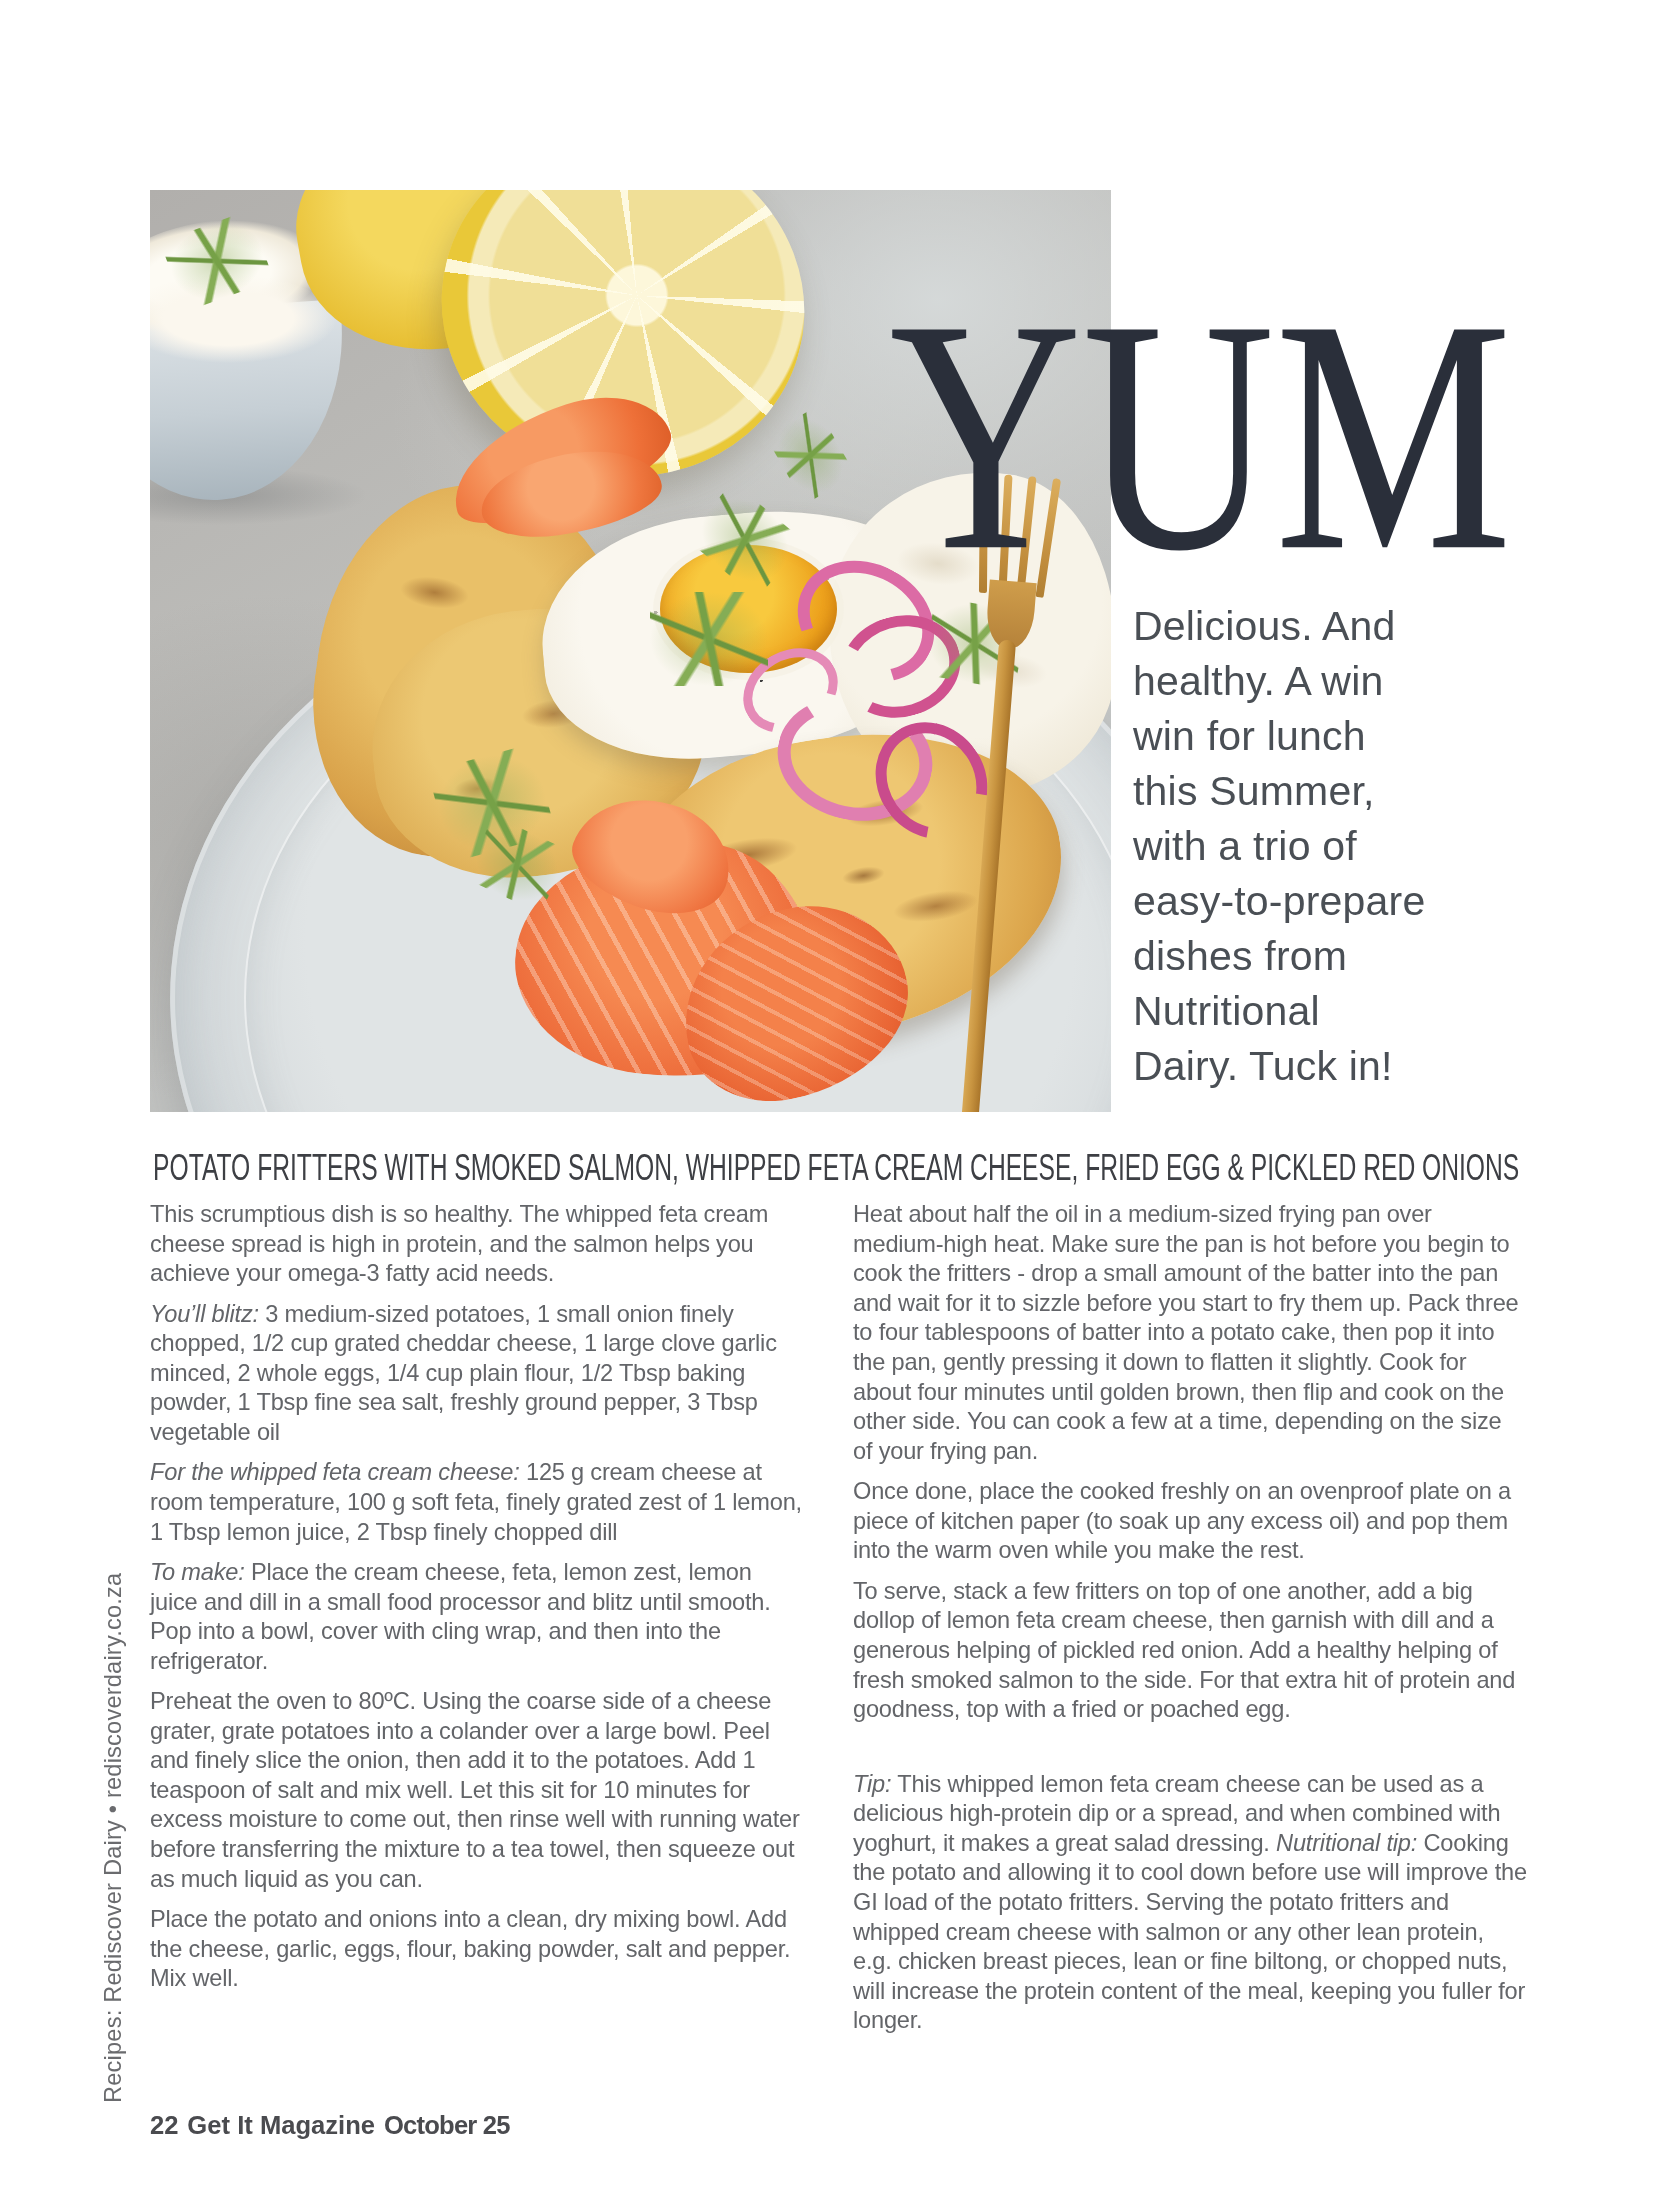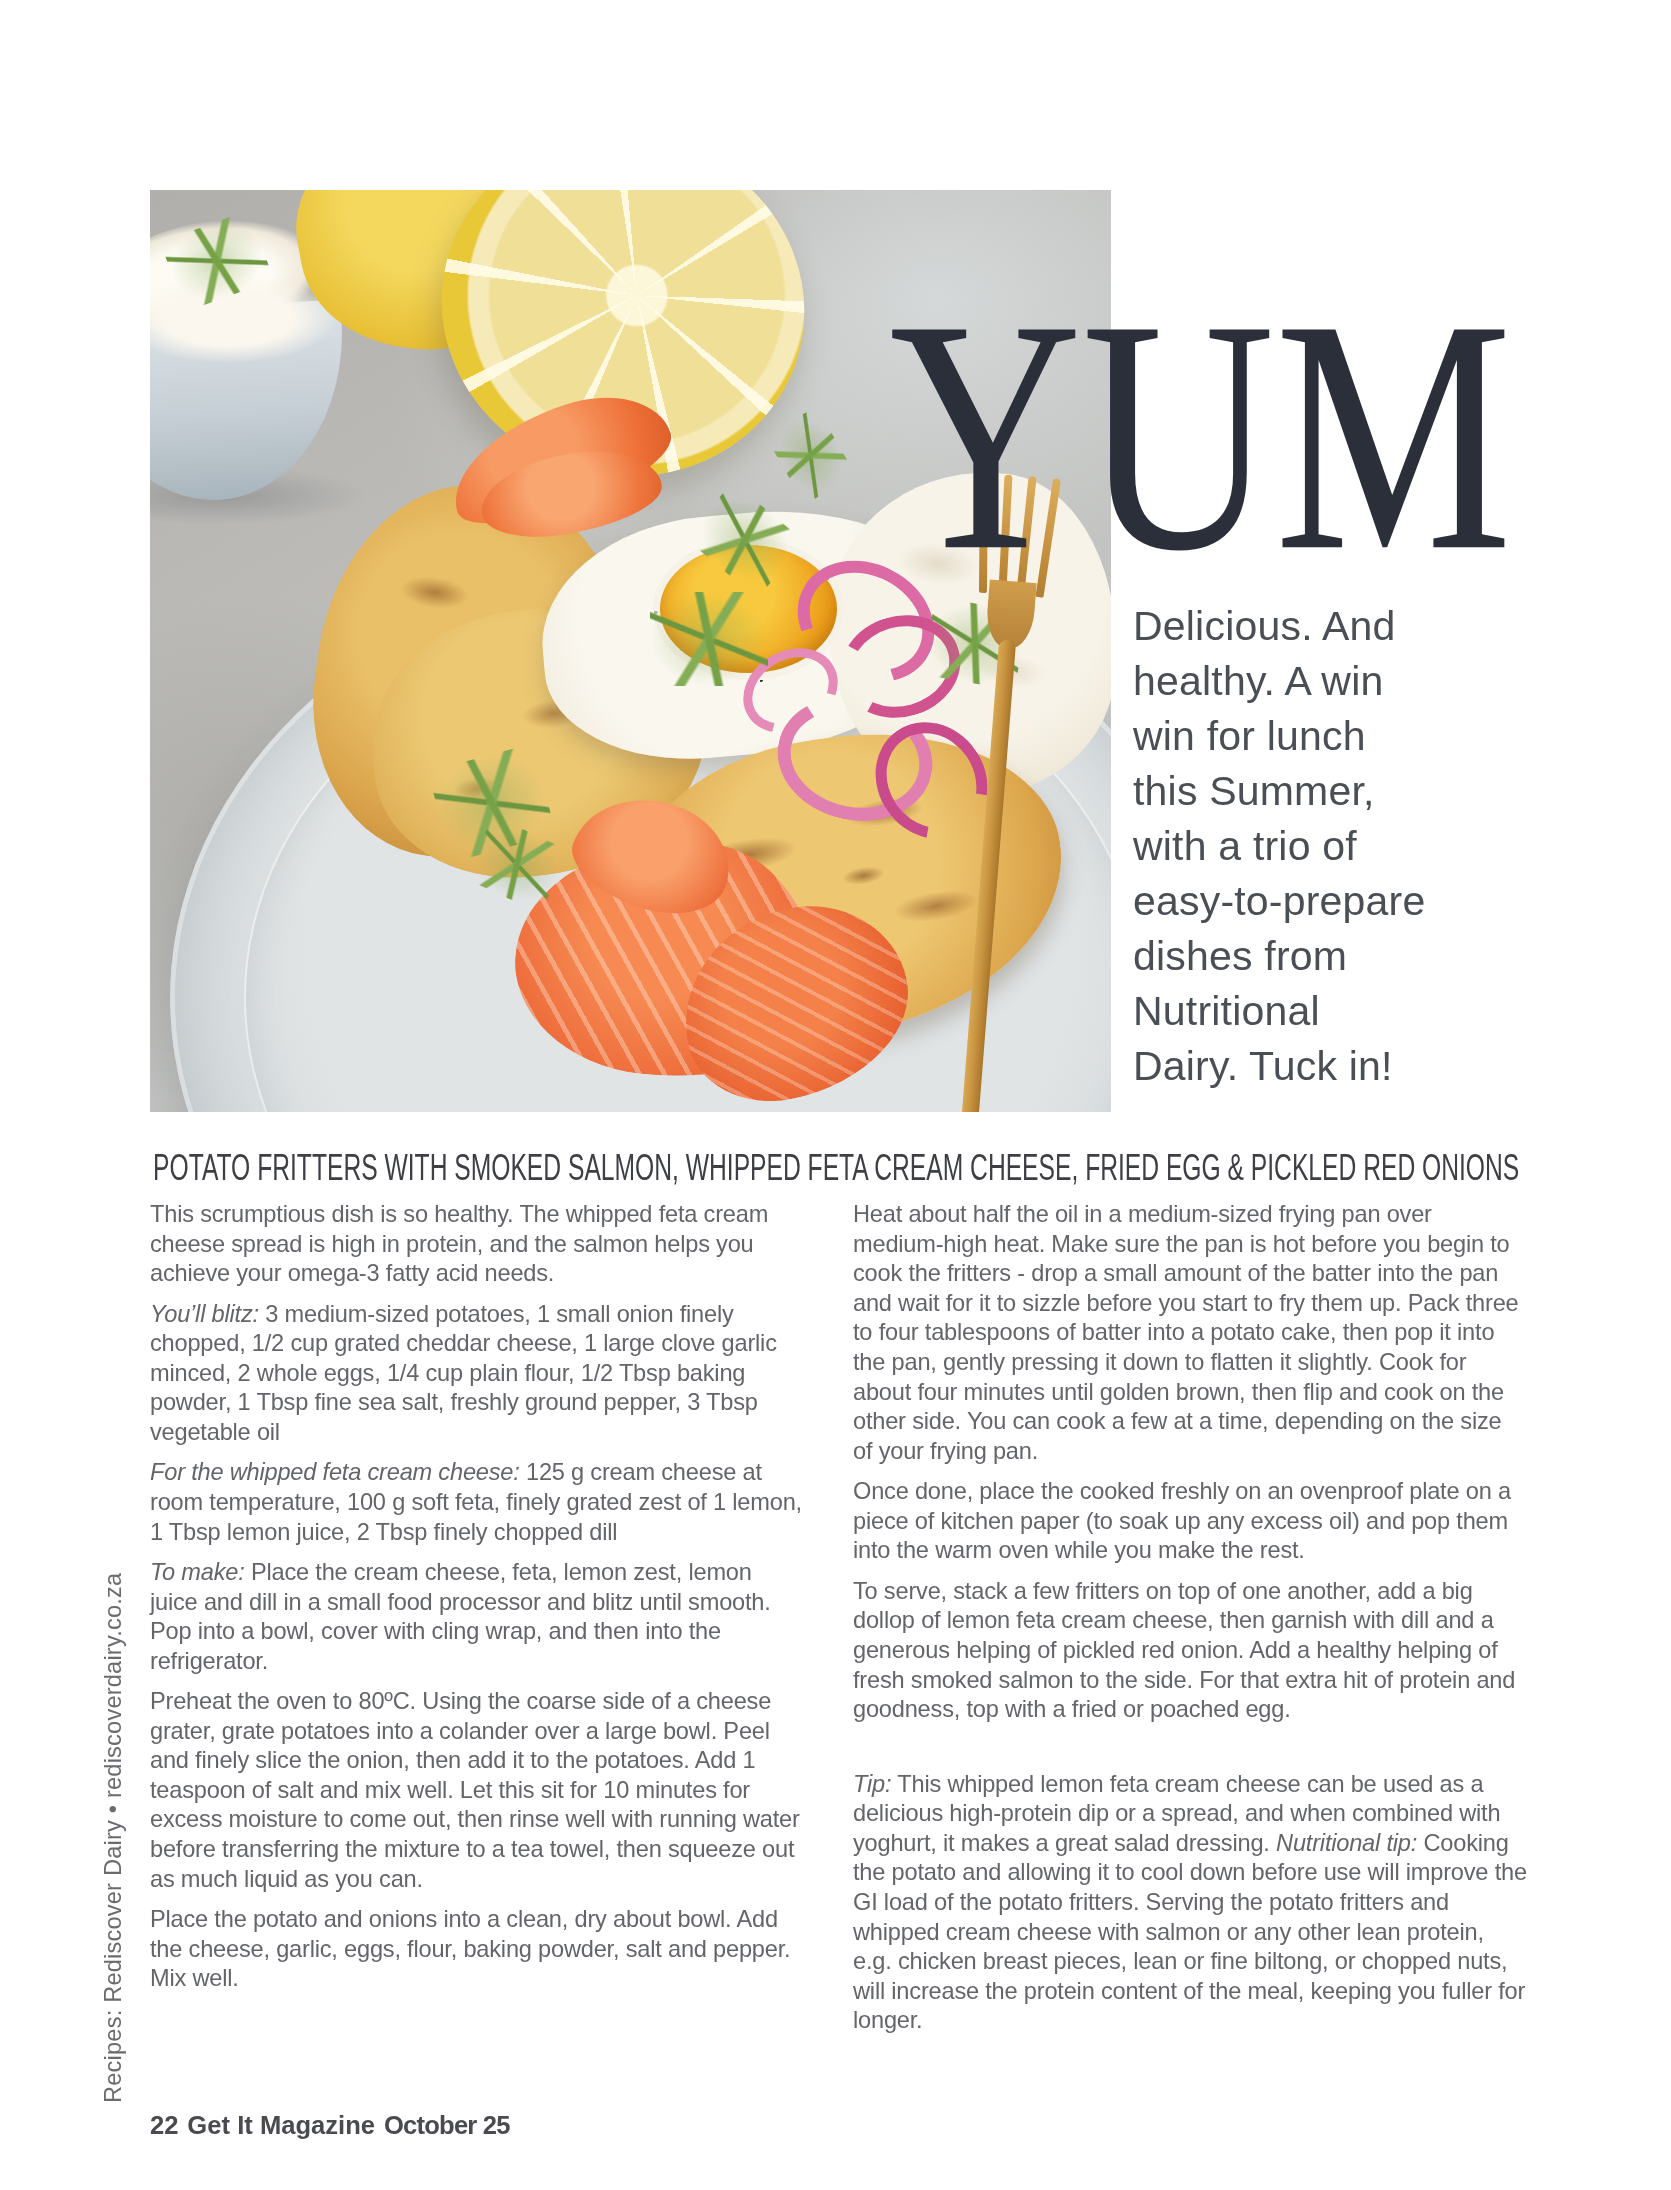--- a/index.html
+++ b/index.html
@@ -223,21 +223,21 @@
   <svg class="title-svg" width="1389" height="51" viewBox="0 0 1410 52">
     <text x="0" y="38" font-size="38" fill="#3d3f44" textLength="1393" lengthAdjust="spacingAndGlyphs">POTATO FRITTERS WITH SMOKED SALMON, WHIPPED FETA CREAM CHEESE, FRIED EGG &amp; PICKLED RED ONIONS</text>
   </svg>
 
   <div class="col col-left">
       <p class="para"><span>This scrumptious dish is so healthy. The whipped feta cream cheese spread is high in protein, and the salmon helps you achieve your omega-3 fatty acid needs.</span></p>
       <p class="para"><em>You’ll blitz:</em><span> 3 medium-sized potatoes, 1 small onion finely chopped, 1/2 cup grated cheddar cheese, 1 large clove garlic minced, 2 whole eggs, 1/4 cup plain flour, 1/2 Tbsp baking powder, 1 Tbsp fine sea salt, freshly ground pepper, 3 Tbsp vegetable oil</span></p>
       <p class="para"><em>For the whipped feta cream cheese:</em><span> 125 g cream cheese at room temperature, 100 g soft feta, finely grated zest of 1 lemon, 1 Tbsp lemon juice, 2 Tbsp finely chopped dill</span></p>
       <p class="para"><em>To make:</em><span> Place the cream cheese, feta, lemon zest, lemon juice and dill in a small food processor and blitz until smooth. Pop into a bowl, cover with cling wrap, and then into the refrigerator.</span></p>
       <p class="para"><span>Preheat the oven to 80ºC. Using the coarse side of a cheese grater, grate potatoes into a colander over a large bowl. Peel and finely slice the onion, then add it to the potatoes. Add 1 teaspoon of salt and mix well. Let this sit for 10 minutes for excess moisture to come out, then rinse well with running water before transferring the mixture to a tea towel, then squeeze out as much liquid as you can.</span></p>
-      <p class="para"><span>Place the potato and onions into a clean, dry about bowl. Add the cheese, garlic, eggs, flour, baking powder, salt and pepper. Mix well.</span></p>
+      <p class="para"><span>Place the potato and onions into a clean, dry mixing bowl. Add the cheese, garlic, eggs, flour, baking powder, salt and pepper. Mix well.</span></p>
     </div>
   <div class="col col-right">
       <p class="para"><span>Heat about half the oil in a medium-sized frying pan over medium-high heat. Make sure the pan is hot before you begin to cook the fritters - drop a small amount of the batter into the pan and wait for it to sizzle before you start to fry them up. Pack three to four tablespoons of batter into a potato cake, then pop it into the pan, gently pressing it down to flatten it slightly. Cook for about four minutes until golden brown, then flip and cook on the other side. You can cook a few at a time, depending on the size of your frying pan.</span></p>
       <p class="para"><span>Once done, place the cooked freshly on an ovenproof plate on a piece of kitchen paper (to soak up any excess oil) and pop them into the warm oven while you make the rest.</span></p>
       <p class="para"><span>To serve, stack a few fritters on top of one another, add a big dollop of lemon feta cream cheese, then garnish with dill and a generous helping of pickled red onion. Add a healthy helping of fresh smoked salmon to the side. For that extra hit of protein and goodness, top with a fried or poached egg.</span></p>
       <p class="para gap"><em>Tip:</em><span> This whipped lemon feta cream cheese can be used as a delicious high-protein dip or a spread, and when combined with yoghurt, it makes a great salad dressing. </span><em>Nutritional tip:</em><span> Cooking the potato and allowing it to cool down before use will improve the GI load of the potato fritters. Serving the potato fritters and whipped cream cheese with salmon or any other lean protein, e.g. chicken breast pieces, lean or fine biltong, or chopped nuts, will increase the protein content of the meal, keeping you fuller for longer.</span></p>
     </div>
 
   <div class="credit">Recipes: Rediscover Dairy • rediscoverdairy.co.za</div>
 

